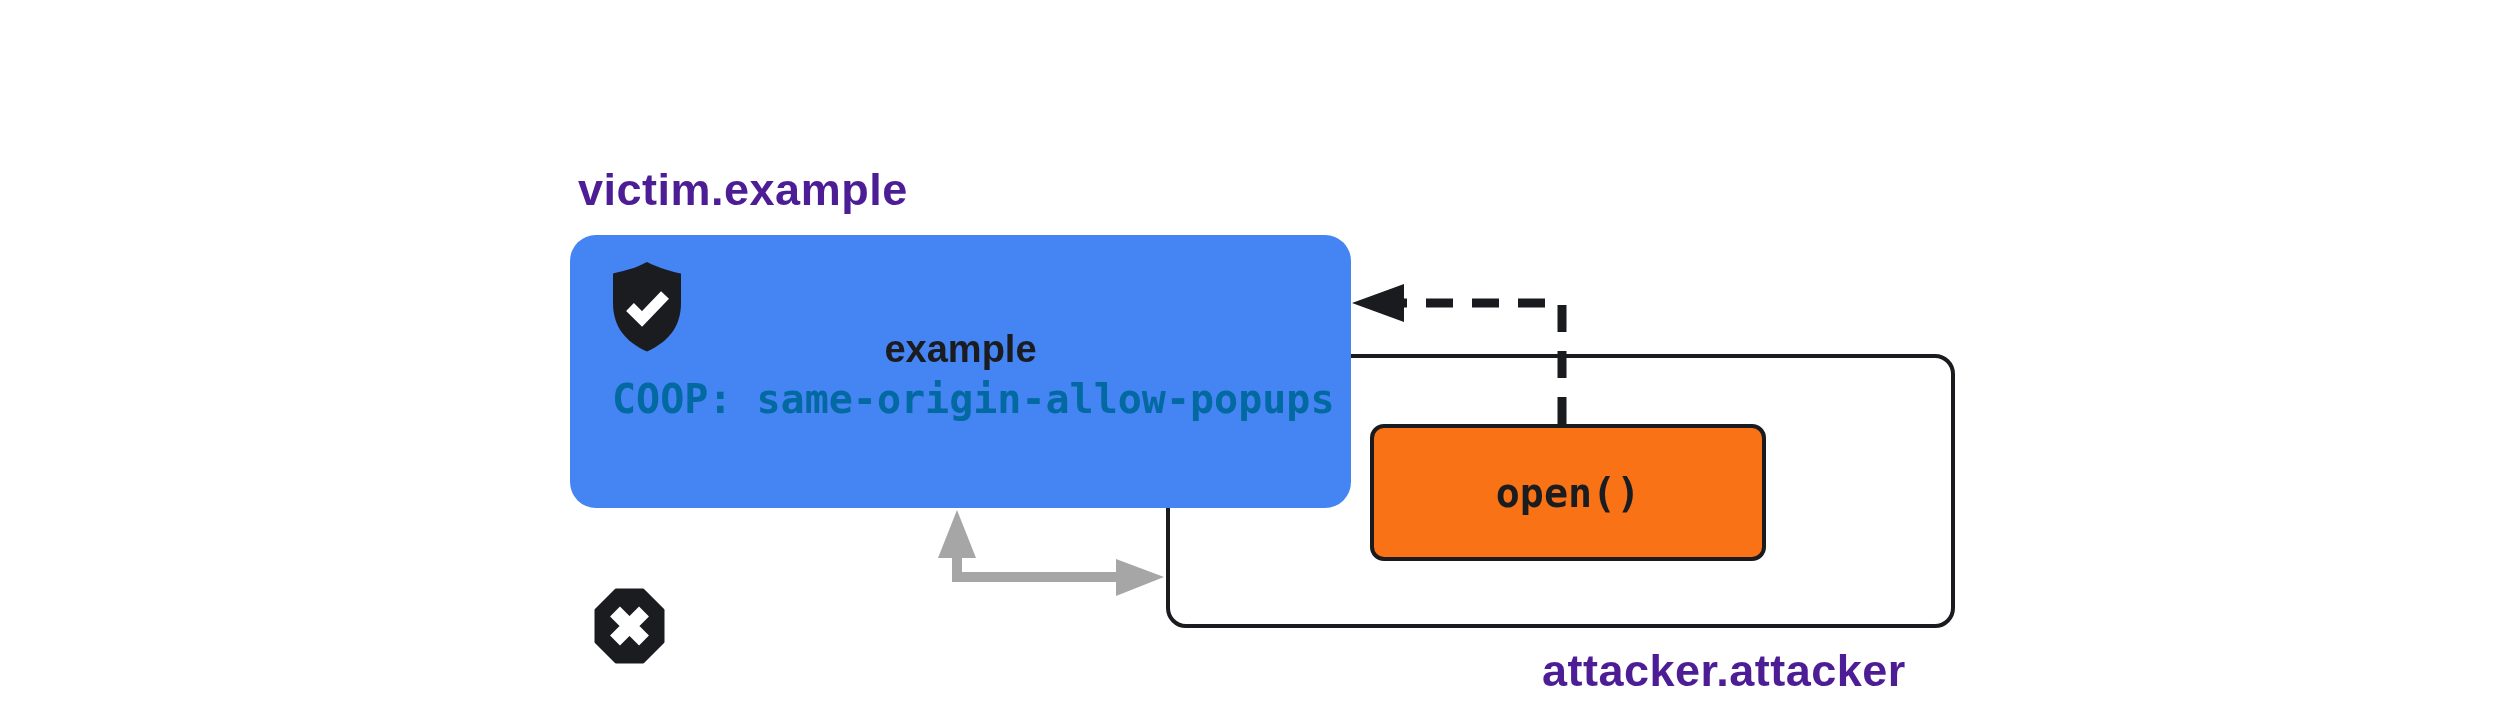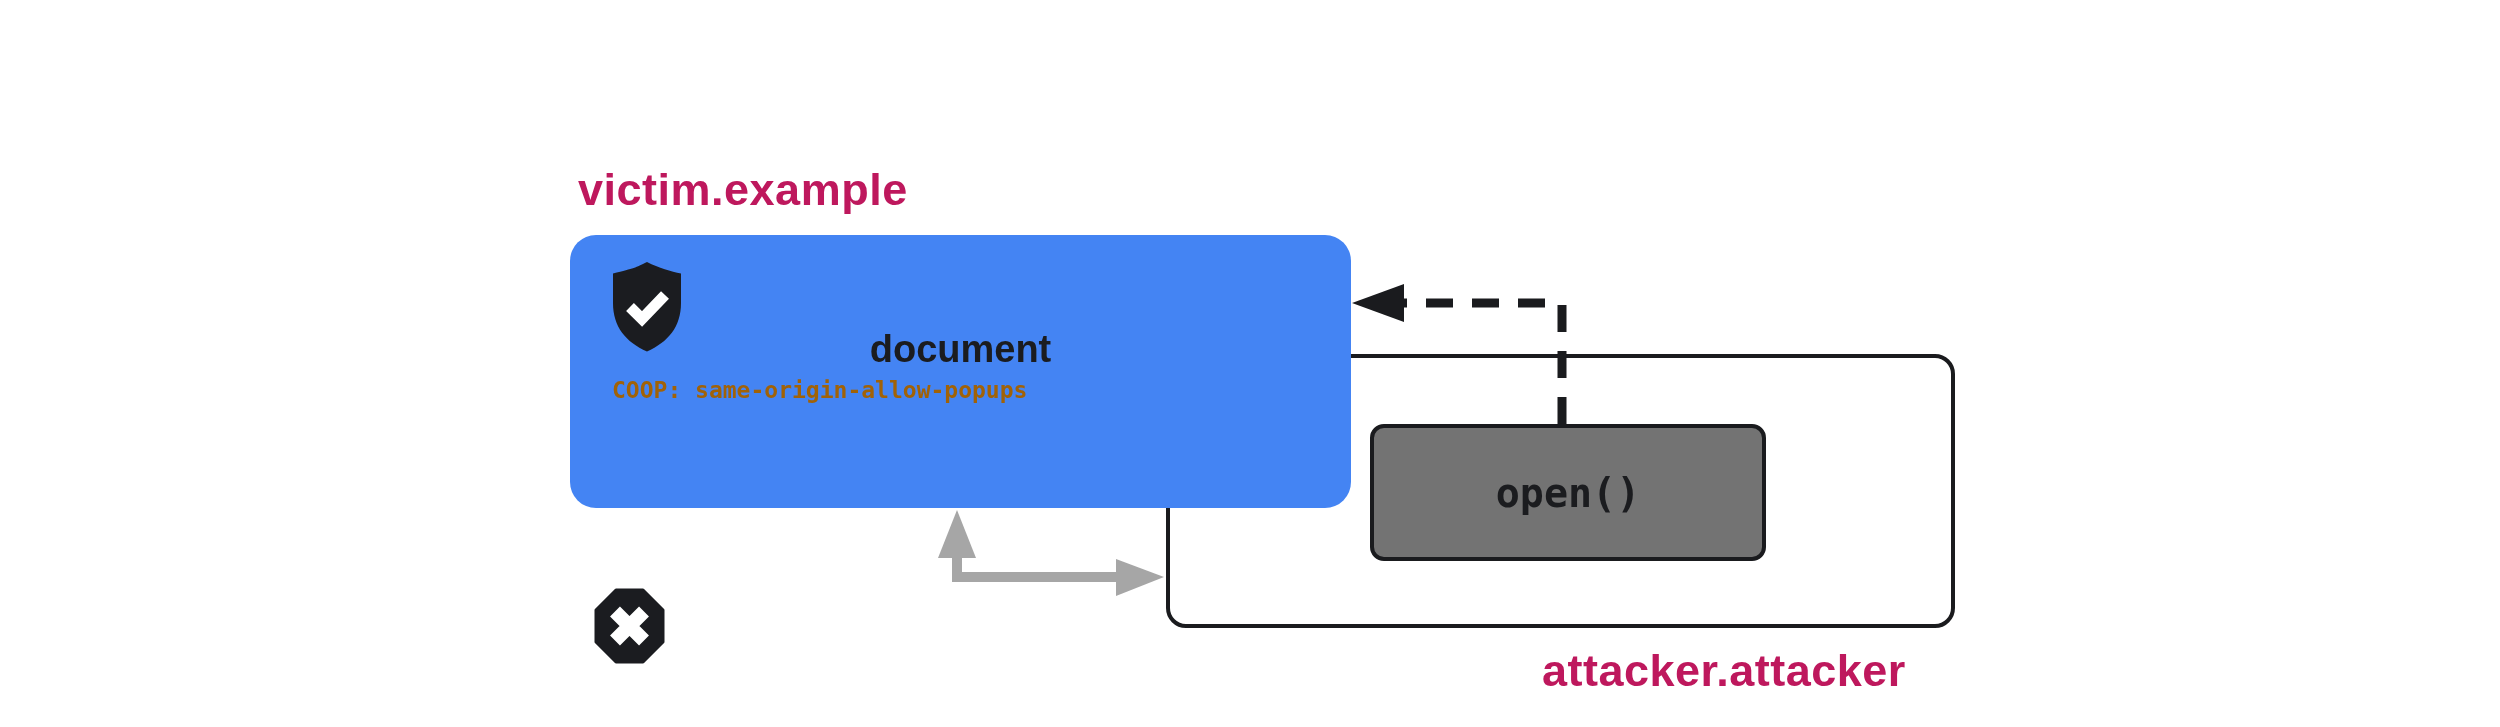--- a/index.html
+++ b/index.html
@@ -1,54 +1,54 @@
 <!DOCTYPE html>
 <html><head>
 <meta charset="utf-8">
 <style>
   html,body{margin:0;padding:0;background:#ffffff;}
   #stage{
     position:relative;width:2500px;height:727px;background:#ffffff;
     font-family:"Liberation Sans",sans-serif;overflow:hidden;
   }
   .lbl{
-    position:absolute;font-weight:bold;color:#be185d;
+    position:absolute;font-weight:bold;color:#4c1d95;
     font-size:45px;line-height:1;white-space:nowrap;letter-spacing:0.5px;
   }
   #victim-label{left:578px;top:167px;}
   #attacker-label{left:1542px;top:648px;}
   #nocomm-label{left:690px;top:608px;}
 
   #attacker-box{
     position:absolute;left:1166px;top:354px;width:789px;height:274px;
     box-sizing:border-box;border:4px solid #1A1B1E;border-radius:20px;
     background:#ffffff;z-index:1;
   }
   #victim-box{
     position:absolute;left:570px;top:235px;width:781px;height:273px;
     border-radius:26px;background:#4484F3;z-index:2;
   }
   #open-box{
     position:absolute;left:1370px;top:424px;width:396px;height:137px;
     box-sizing:border-box;border:4px solid #1A1B1E;border-radius:14px;
-    background:#737373;z-index:3;
+    background:#f97316;z-index:3;
     display:flex;align-items:center;justify-content:center;
   }
   #open-label{
     font-family:"DejaVu Sans Mono",monospace;font-weight:bold;
     font-size:40px;color:#1B1C1F;white-space:nowrap;
   }
   #doc-line{
     position:absolute;left:570px;top:330px;width:781px;text-align:center;
     font-weight:bold;font-size:38px;line-height:1;color:#1B1C1F;z-index:3;
   }
   #coop-line{
     position:absolute;left:612px;top:379px;
     font-family:"DejaVu Sans Mono",monospace;font-weight:bold;
-    font-size:23px;line-height:1;color:#a16207;white-space:nowrap;z-index:3;
+    font-size:40px;line-height:1;color:#0369a1;white-space:nowrap;z-index:3;
   }
   #shield-icon{position:absolute;left:608px;top:259px;width:78px;height:95px;z-index:3;}
   #blocked-icon{position:absolute;left:594px;top:588px;width:71px;height:76px;}
   #arrow-layer{position:absolute;left:0;top:0;width:2500px;height:727px;z-index:4;pointer-events:none;}
 </style>
 </head>
 <body>
 
 <div id="stage">
 
@@ -56,21 +56,21 @@
 
   <div id="attacker-box"></div>
 
   <div id="victim-box"></div>
 
   <svg id="shield-icon" viewBox="0 0 78 95">
     <path d="M39 3 C51 9 63 12.5 73 14.5 L73 44 C73 68 60 83 39 92.5 C18 83 5 68 5 44 L5 14.5 C27 9 27 9 39 3 Z" fill="#1B1C20"></path>
     <path d="M22 48 L34 60 L57 36" fill="none" stroke="#ffffff" stroke-width="11" stroke-linecap="butt" stroke-linejoin="miter"></path>
   </svg>
 
-  <div id="doc-line">document</div>
+  <div id="doc-line">example</div>
   <div id="coop-line">COOP: same-origin-allow-popups</div>
 
   <div id="open-box">
     <span id="open-label">open()</span>
   </div>
 
   <div class="lbl" id="attacker-label">attacker.attacker</div>
 
   <svg id="blocked-icon" viewBox="0 0 71 76">
     <polygon points="22,2 49,2 69,22 69,54 49,74 22,74 2,54 2,22" fill="#1B1C20" stroke="#1B1C20" stroke-width="3" stroke-linejoin="round"></polygon>

